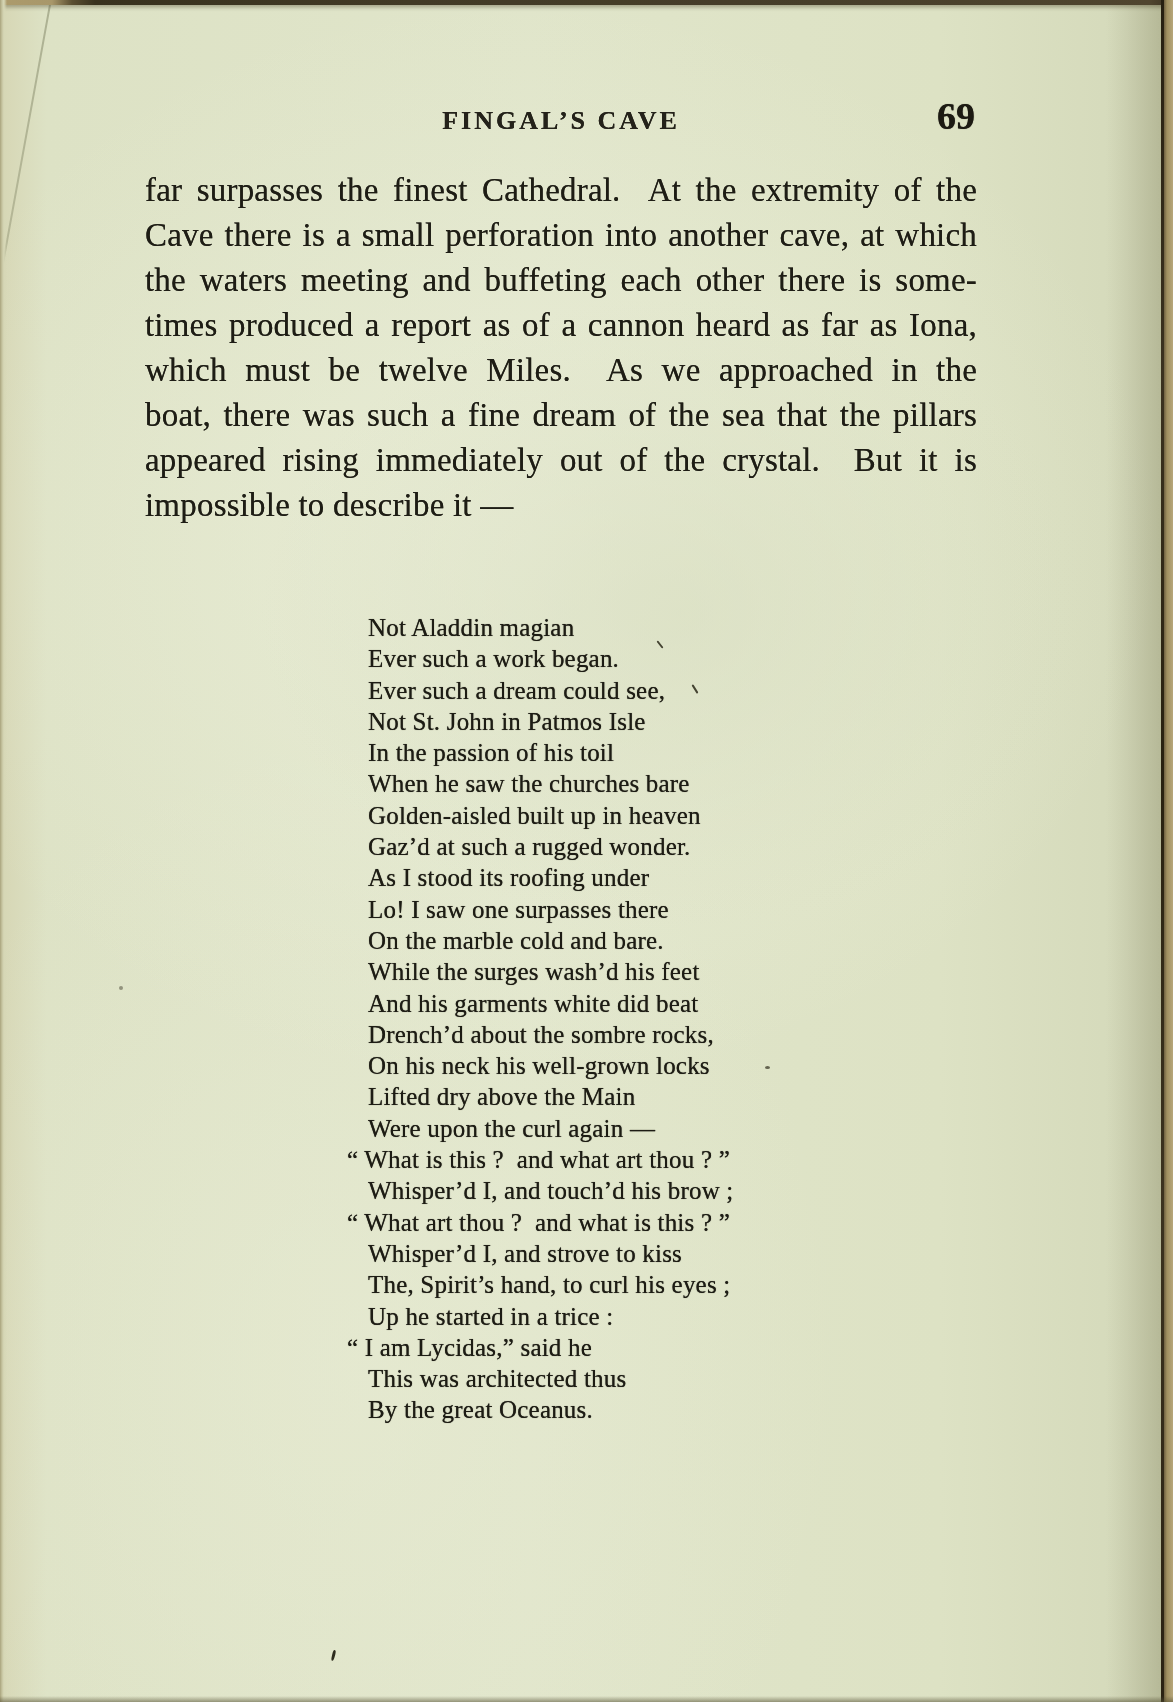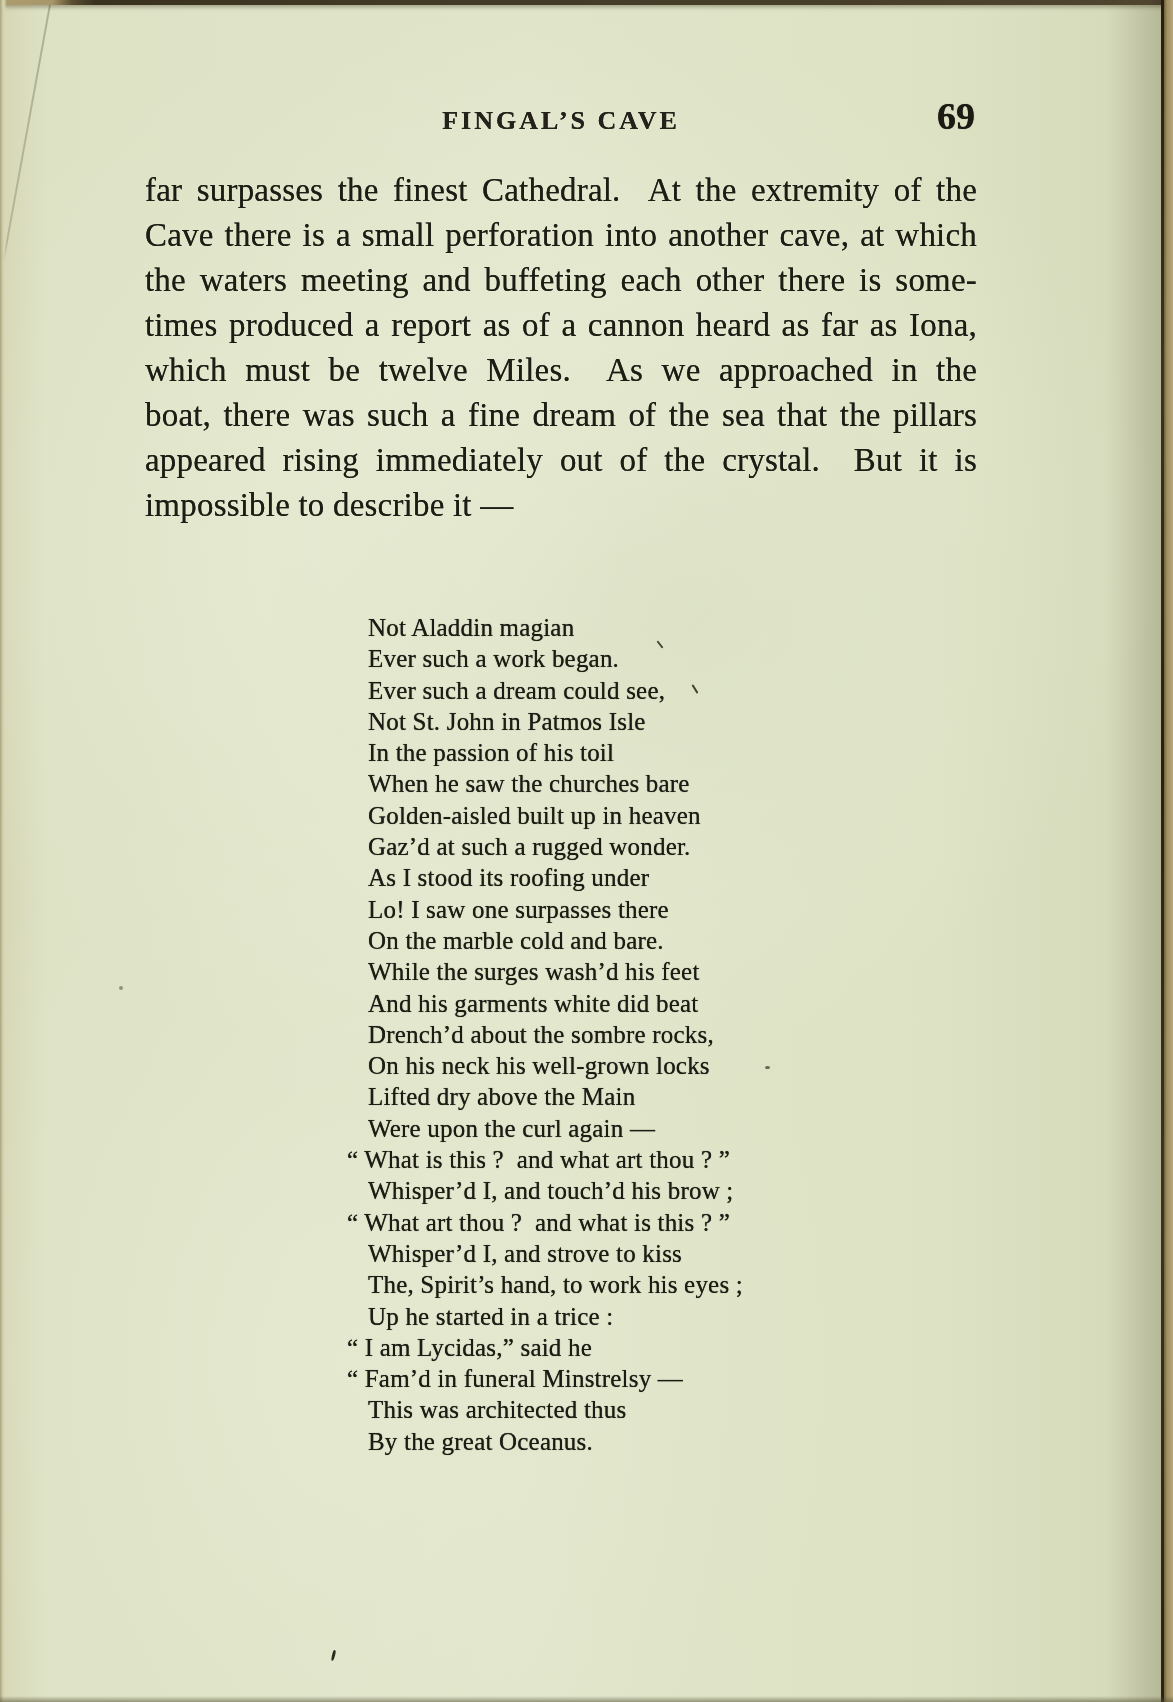--- a/index.html
+++ b/index.html
@@ -96,24 +96,23 @@
       <div class="poem-line">While the surges wash’d his feet</div>
       <div class="poem-line">And his garments white did beat</div>
       <div class="poem-line">Drench’d about the sombre rocks,</div>
       <div class="poem-line">On his neck his well-grown locks</div>
       <div class="poem-line">Lifted dry above the Main</div>
       <div class="poem-line">Were upon the curl again —</div>
       <div class="poem-line quoted">“ What is this ?  and what art thou ? ”</div>
       <div class="poem-line">Whisper’d I, and touch’d his brow ;</div>
       <div class="poem-line quoted">“ What art thou ?  and what is this ? ”</div>
       <div class="poem-line">Whisper’d I, and strove to kiss</div>
-      <div class="poem-line">The, Spirit’s hand, to work his eyes ;</div>
+      <div class="poem-line">The, Spirit’s hand, to curl his eyes ;</div>
       <div class="poem-line">Up he started in a trice :</div>
       <div class="poem-line quoted">“ I am Lycidas,” said he</div>
-      <div class="poem-line quoted">“ Fam’d in funeral Minstrelsy —</div>
       <div class="poem-line">This was architected thus</div>
       <div class="poem-line">By the great Oceanus.</div>
     </div>
 
   <div class="speck tick1"></div>
   <div class="speck tick2"></div>
   <div class="speck dot1"></div>
   <div class="speck dot2"></div>
   <div class="speck comma1"></div>
 </div>

